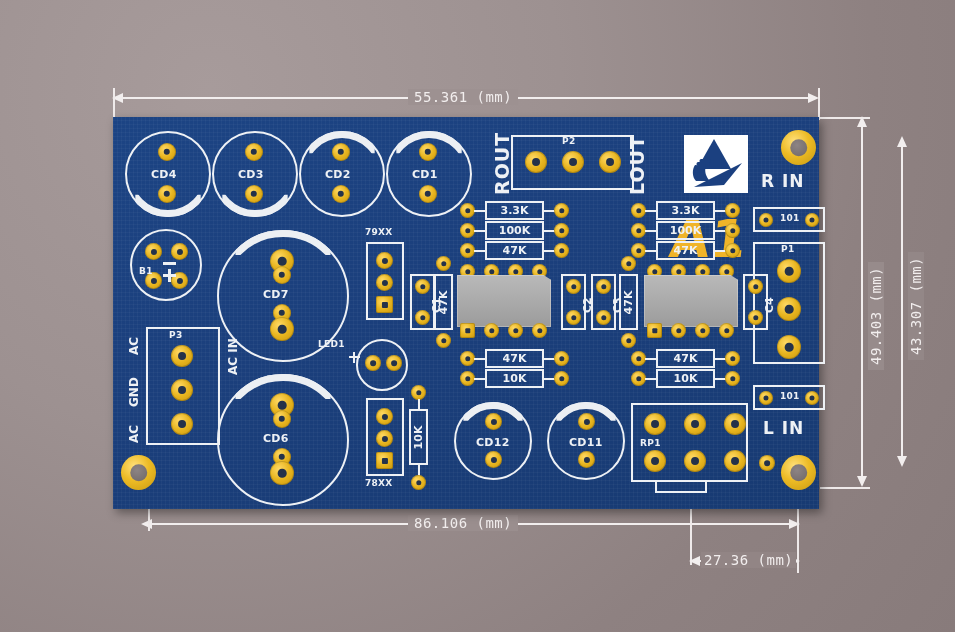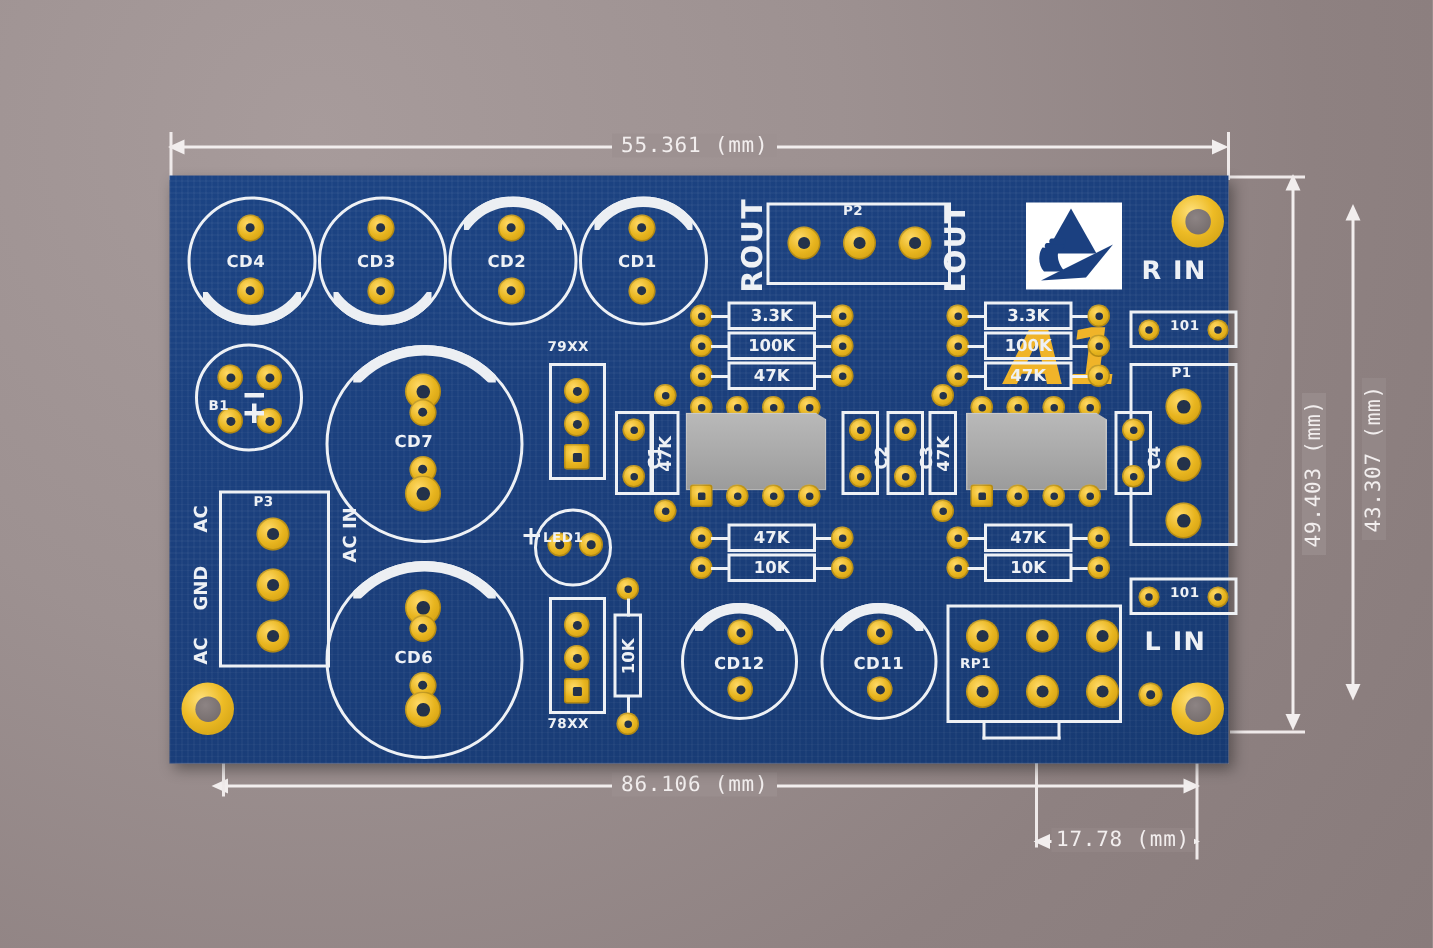--- a/index.html
+++ b/index.html
@@ -102,21 +102,21 @@
   <div class="arw arw-l" style="left:141px;top:519px;"></div>
   <div class="arw arw-r" style="left:789px;top:519px;"></div>
   <div class="ext" style="left:148px;top:509px;height:22px;"></div>
   <div class="ext" style="left:797px;top:509px;height:64px;"></div>
   <div class="dim" style="left:408px;top:515px;background:#9a8e8e;padding:0 6px;">86.106 (mm)</div>
 
   <div class="ext" style="left:690px;top:497px;height:68px;"></div>
   <div class="dimline hline" style="left:698px;top:560px;width:92px;"></div>
   <div class="arw arw-l" style="left:689px;top:556px;"></div>
   <div class="arw arw-r" style="left:789px;top:556px;"></div>
-  <div class="dim" style="left:701px;top:552px;background:#928585;padding:0 3px;">17.78 (mm)</div>
+  <div class="dim" style="left:701px;top:552px;background:#928585;padding:0 3px;">27.36 (mm)</div>
 
   <div class="dimline vline" style="left:861px;top:125px;width:2px;height:352px;"></div>
   <div class="arw arw-u" style="left:857px;top:116px;"></div>
   <div class="arw arw-d" style="left:857px;top:476px;"></div>
   <div class="exth" style="left:820px;top:117px;width:50px;"></div>
   <div class="exth" style="left:820px;top:487px;width:50px;"></div>
   <div class="dim dimtxt-v" style="left:868px;top:370px;background:#978b8b;padding:0 5px;">49.403 (mm)</div>
 
   <div class="dimline vline" style="left:901px;top:145px;width:2px;height:312px;"></div>
   <div class="arw arw-u" style="left:897px;top:136px;"></div>
@@ -199,21 +199,21 @@
 
     <div class="vlabel" style="left:14px;top:238px;font-size:12px;transform:rotate(-90deg);">AC</div>
     <div class="vlabel" style="left:14px;top:290px;font-size:12px;transform:rotate(-90deg);">GND</div>
     <div class="vlabel" style="left:14px;top:326px;font-size:12px;transform:rotate(-90deg);">AC</div>
 
     <div class="vlabel" style="left:113px;top:258px;font-size:12px;transform:rotate(-90deg);">AC IN</div>
 
     <div class="cap" style="left:243px;top:222px;width:52px;height:52px;"></div>
     <div class="pad" style="left:252px;top:238px;width:16px;height:16px;"></div>
     <div class="pad" style="left:273px;top:238px;width:16px;height:16px;"></div>
-    <div class="slabel small" style="left:205px;top:238px;margin-left:44px;">LED1</div>
+    <div class="slabel small" style="left:205px;top:223px;">LED1</div>
     <div class="silkline" style="left:236px;top:239px;width:11px;height:2px;"></div>
     <div class="silkline" style="left:240px;top:235px;width:2px;height:11px;"></div>
 
     <div class="hdr" style="left:253px;top:125px;width:38px;height:78px;"></div>
     <div class="pad" style="left:263px;top:135px;width:17px;height:17px;"></div>
     <div class="pad" style="left:263px;top:157px;width:17px;height:17px;"></div>
     <div class="pad sq" style="left:263px;top:179px;width:17px;height:17px;"></div>
     <div class="slabel small" style="left:252px;top:111px;">79XX</div>
 
     <div class="hdr" style="left:253px;top:281px;width:38px;height:78px;"></div>

